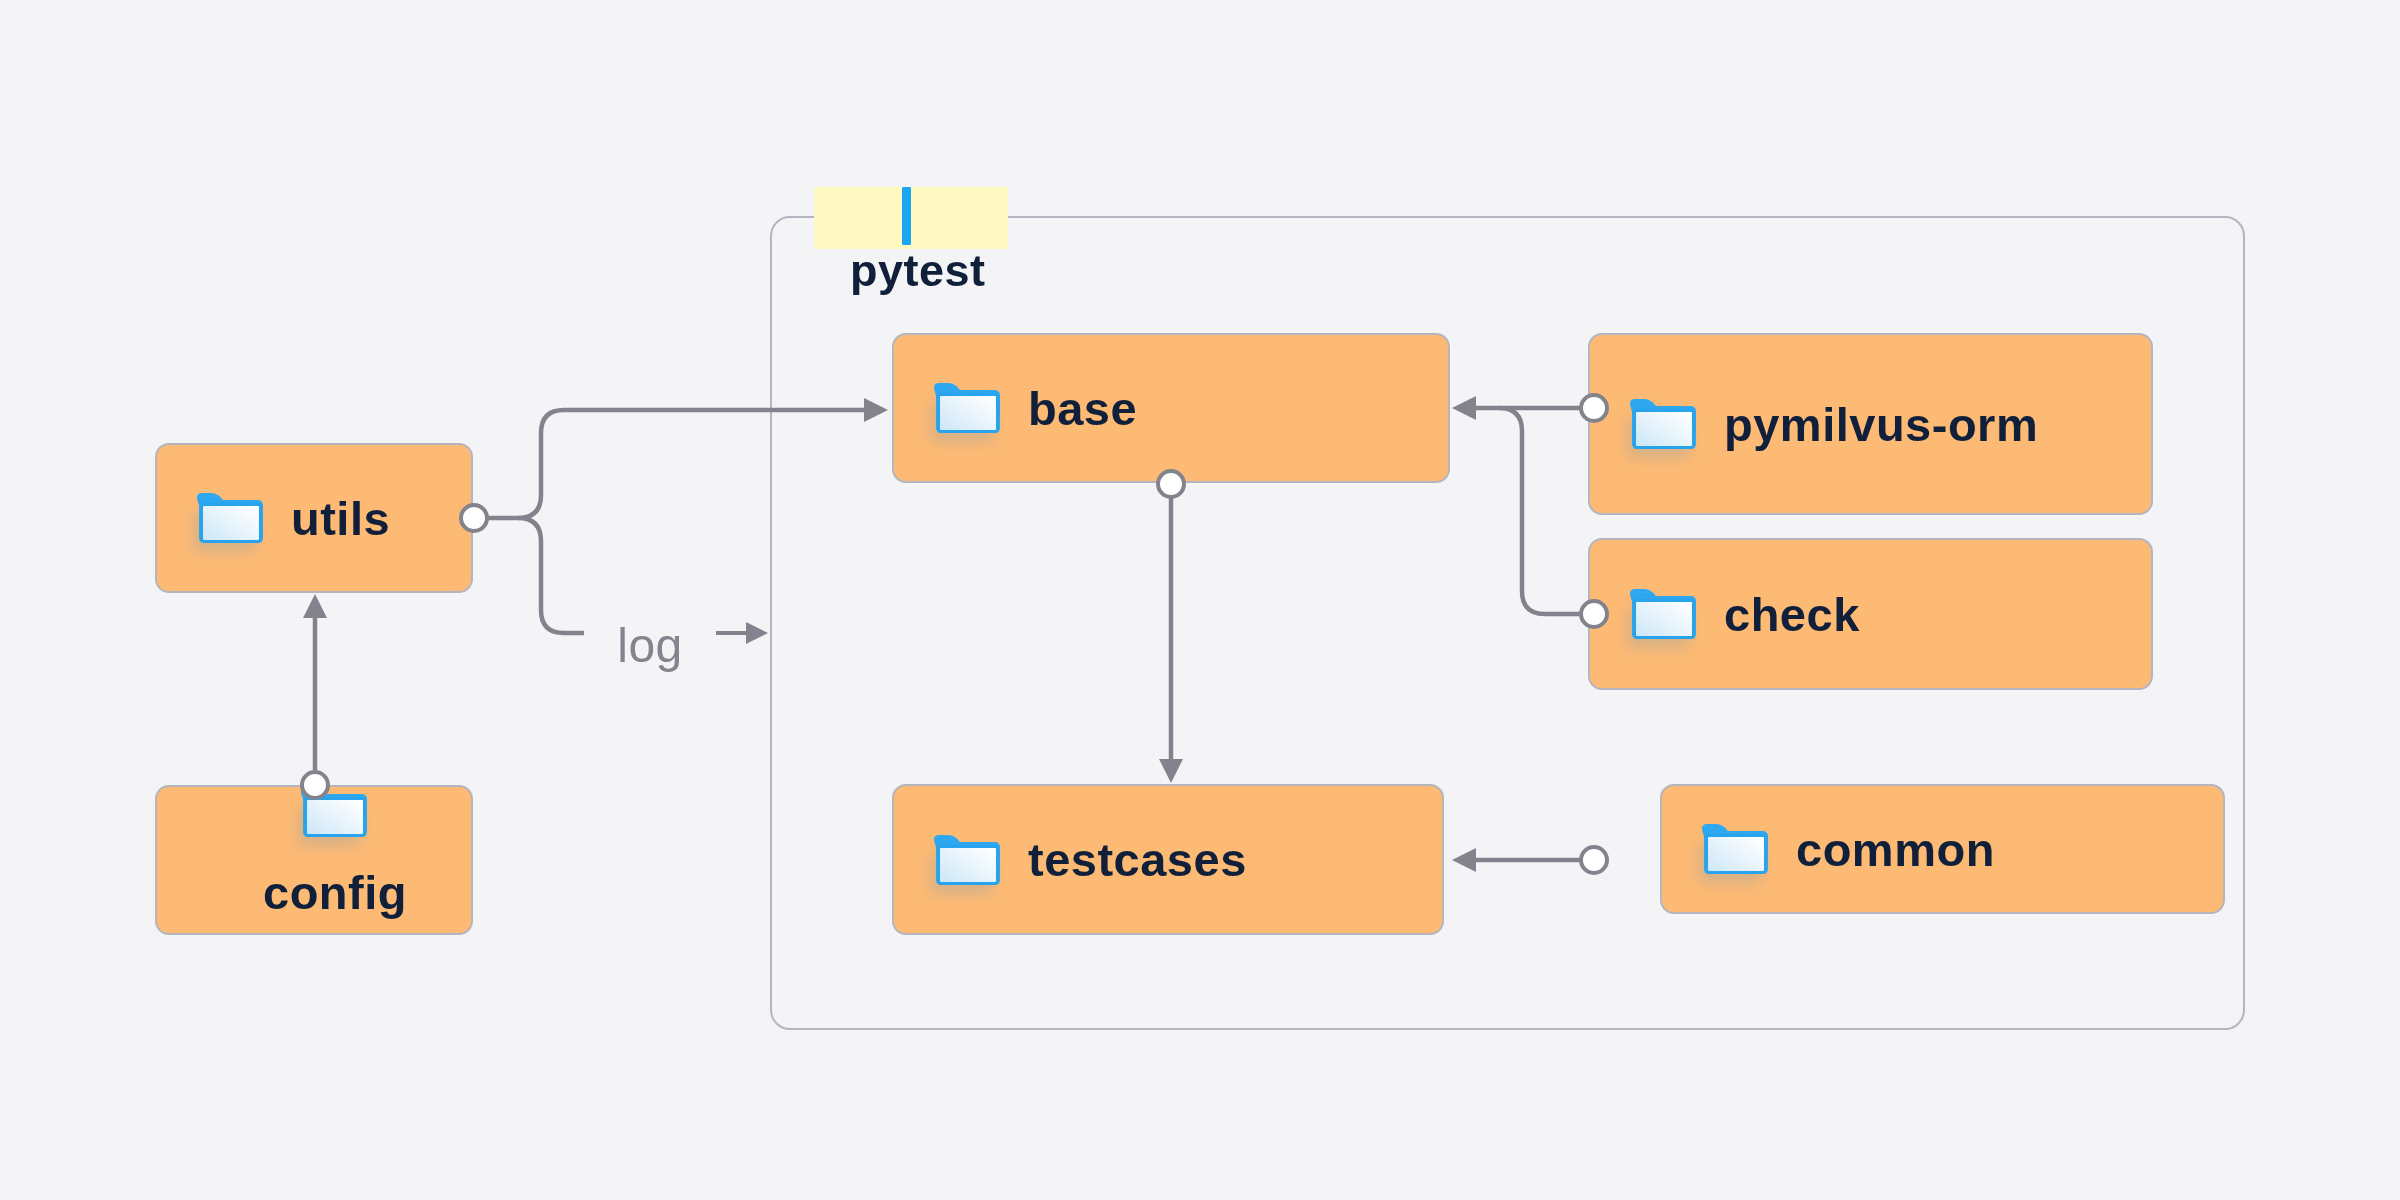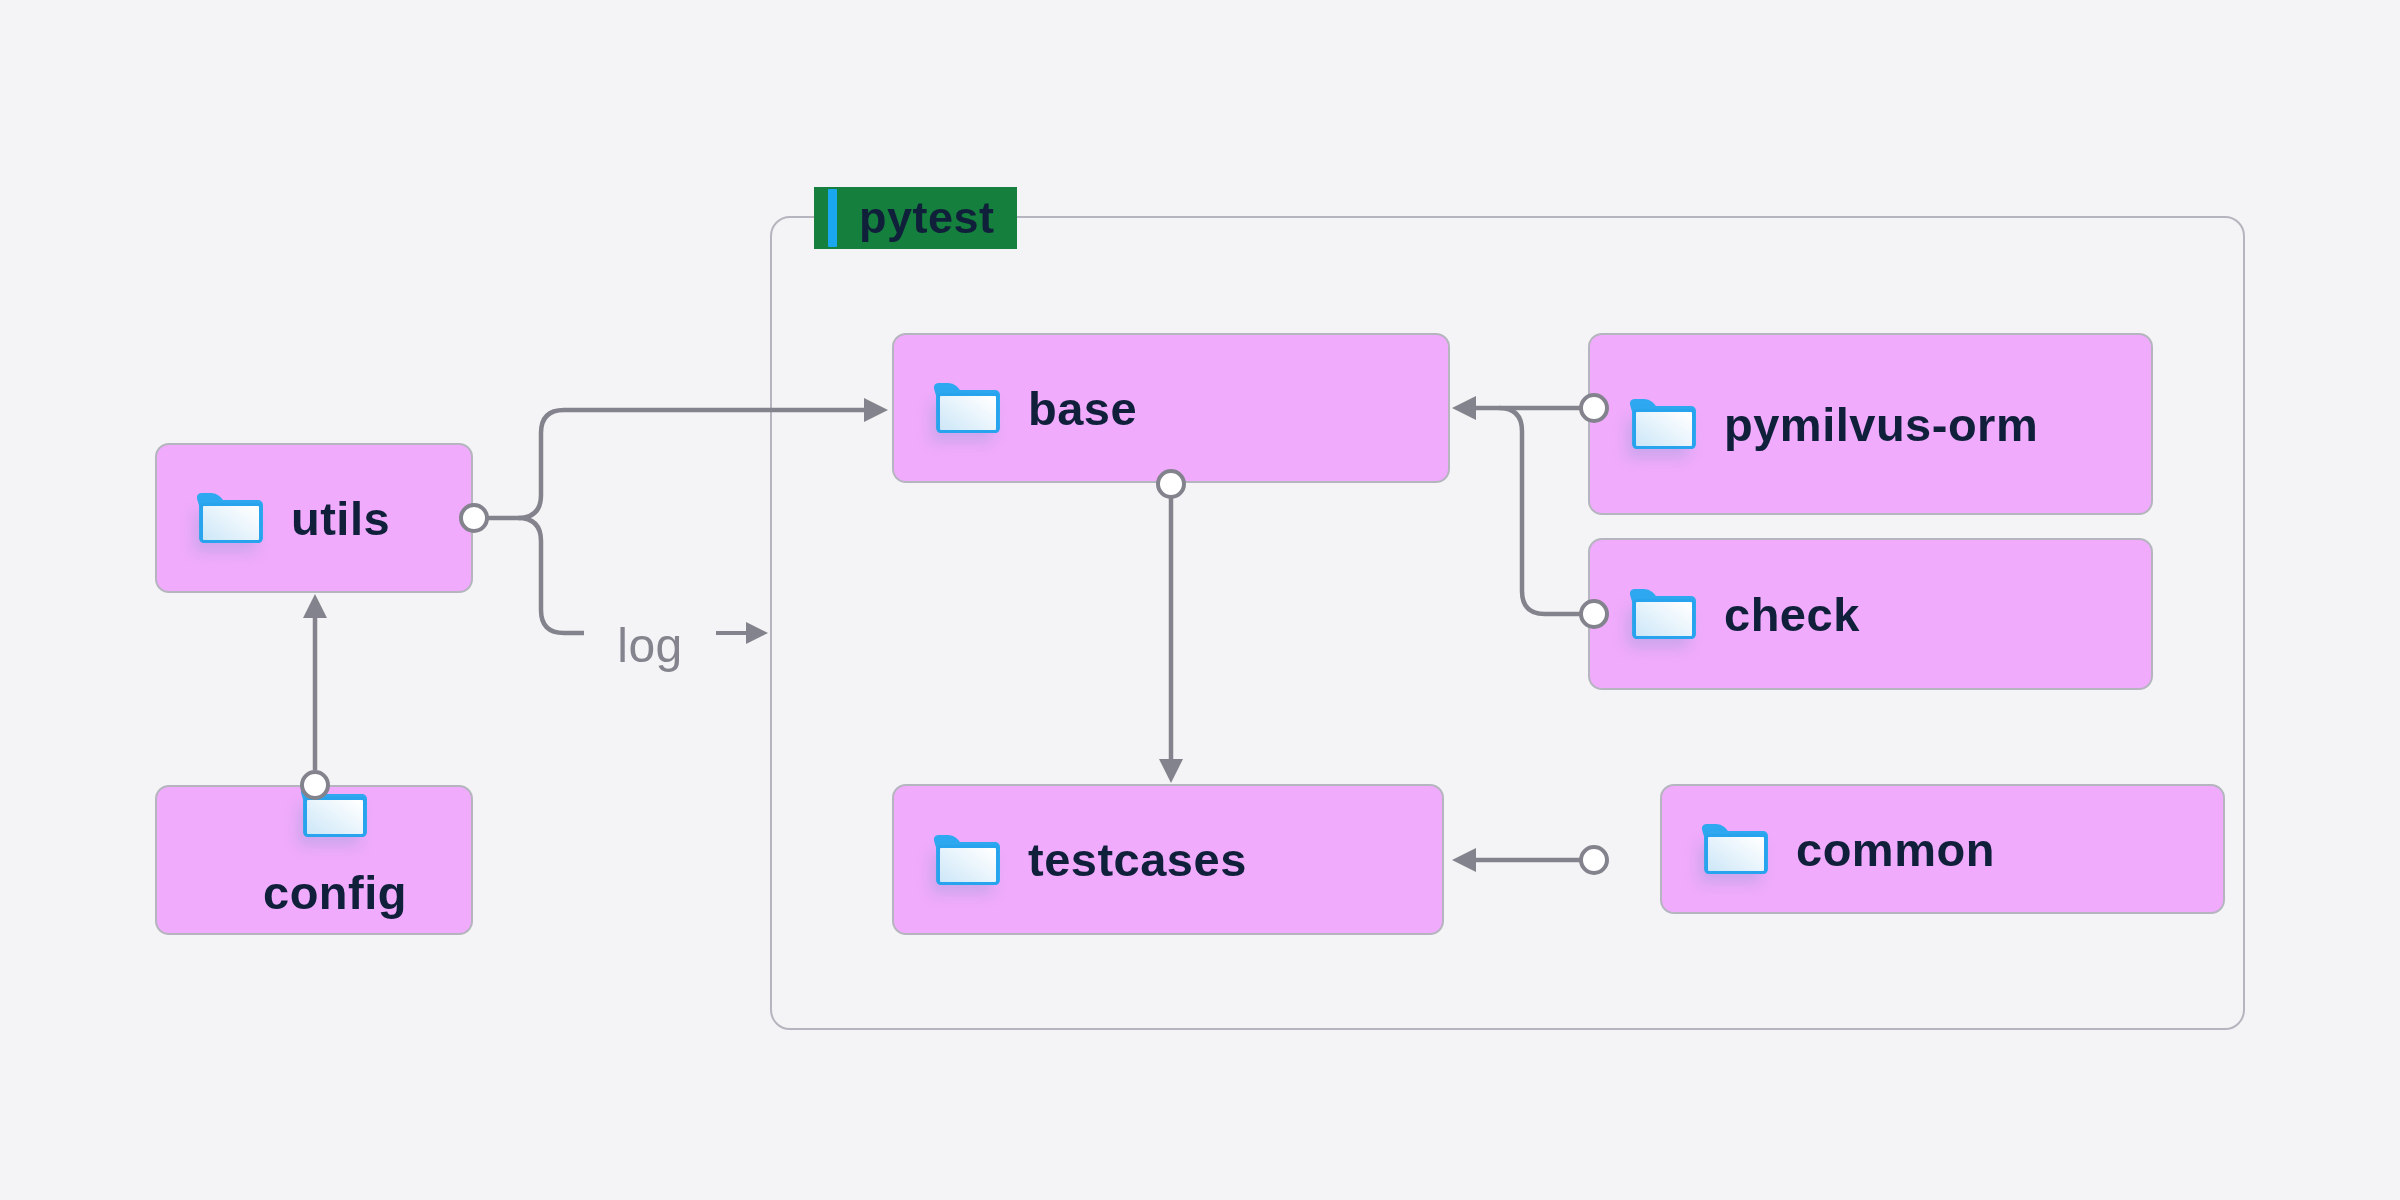--- a/index.html
+++ b/index.html
@@ -13,35 +13,36 @@
 
   
   .group-box{
     position:absolute;left:770px;top:216px;width:1475px;height:814px;
     border:2px solid #b5b5bf;border-radius:20px;
     box-sizing:border-box;
   }
   .group-label{
     position:absolute;top:-31px;left:42px;height:62px;
     display:flex;align-items:center;
-    background:#15803d;
+    background:#fef9c3;
     padding:0 22px 0 14px;
+    flex-direction:column;
   }
   .accent-bar{
     width:9px;height:58px;background:#19a8f0;border-radius:1px;
     flex:0 0 auto;
   }
   .group-label-text{
     margin-left:22px;
     font-size:45px;font-weight:600;color:#101f3a;letter-spacing:0.5px;
   }
 
   
   .node{
-    position:absolute;background:#f0abfc;
+    position:absolute;background:#fdba74;
     border:2px solid #b5b5bf;border-radius:14px;
     box-sizing:border-box;
     display:flex;align-items:center;
     padding-left:42px;gap:28px;
   }
   .node-label{
     font-size:47px;font-weight:600;color:#101f3a;letter-spacing:0.5px;
     white-space:nowrap;
   }
   .node-utils    {left:155px; top:443px; width:318px; height:150px;}

